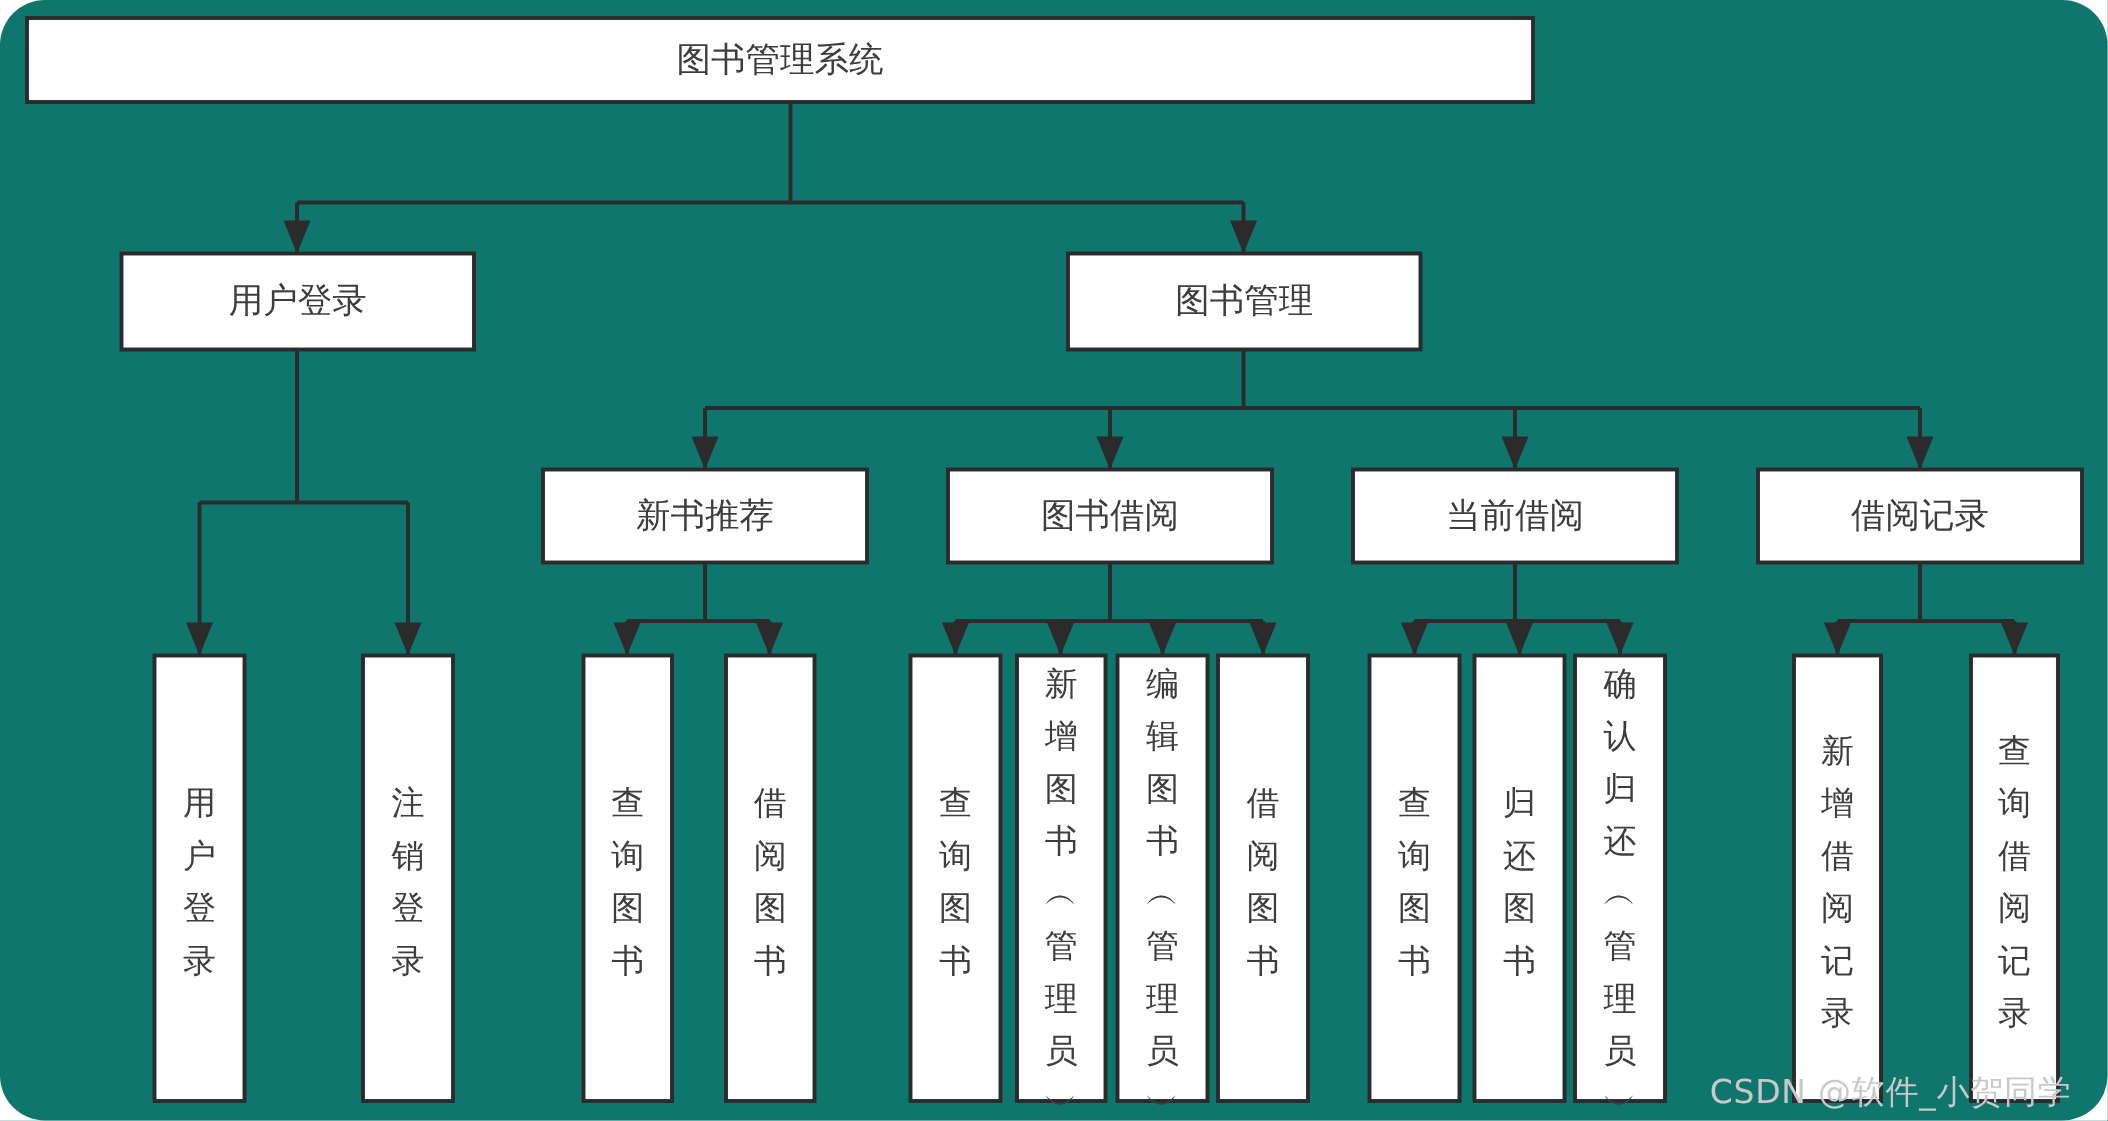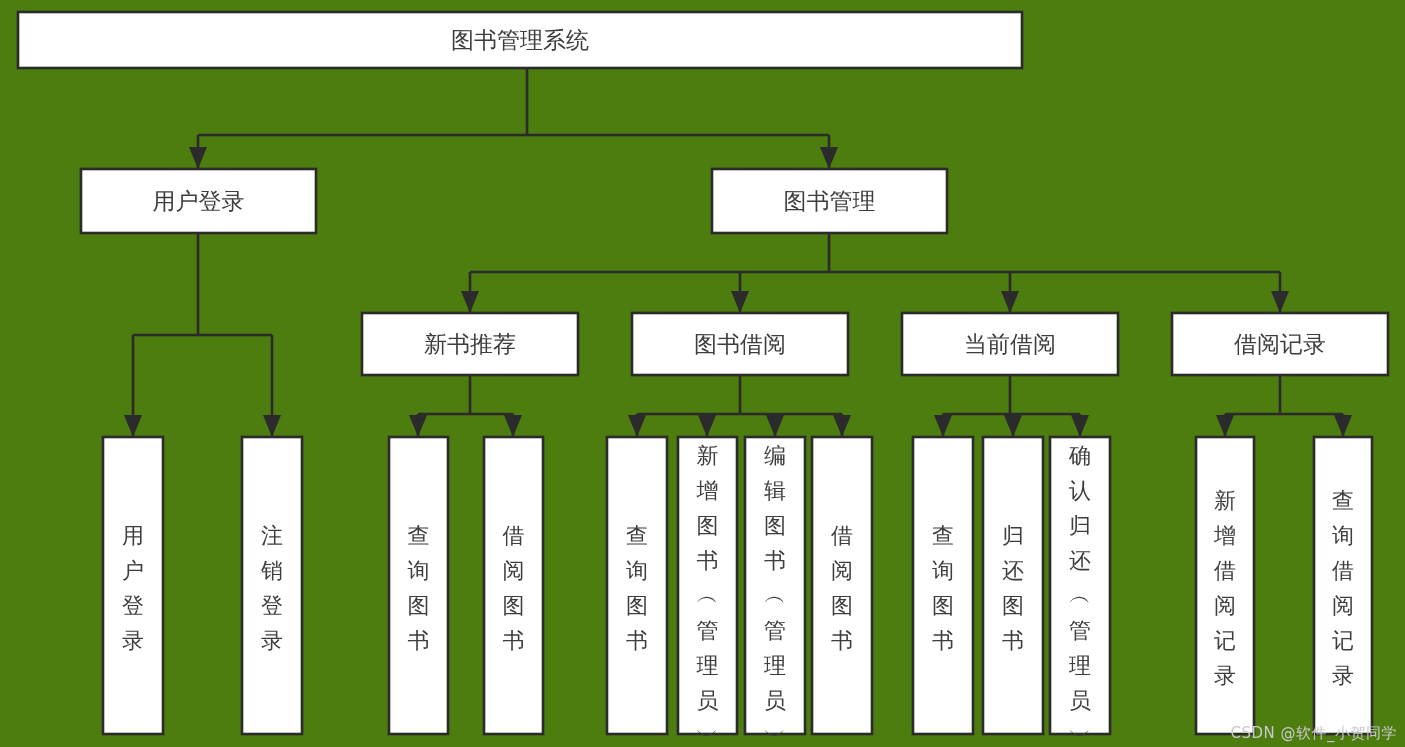--- a/index.html
+++ b/index.html
@@ -11,21 +11,22 @@
   body {
     width: 1405px;
     height: 747px;
     font-family: "DejaVu Sans", "Liberation Sans", sans-serif;
     overflow: hidden;
   }
   #diagram-root {
     position: relative;
     width: 1405px;
     height: 747px;
-    background: #4d7c0f;
+    background: #0f766e;
+    border-radius: 30px;
   }
   svg.diagram-canvas {
     position: absolute;
     left: 0;
     top: 0;
     width: 1405px;
     height: 747px;
     display: block;
   }
   .node-box {
@@ -53,24 +54,24 @@
     stroke-width: 2.6;
     fill: none;
     stroke-linecap: butt;
   }
   .edge-arrow {
     fill: #2b2b2b;
     stroke: none;
   }
   .watermark-text {
     position: absolute;
-    right: 8px;
+    right: 24px;
     bottom: 4px;
     color: #c9c9c9;
-    font-size: 15px;
+    font-size: 22px;
     font-family: "DejaVu Sans", "Liberation Sans", sans-serif;
     letter-spacing: 0.5px;
     user-select: none;
     pointer-events: none;
   }
 </style>
 </head>
 <body>
 
 <div id="diagram-root">

